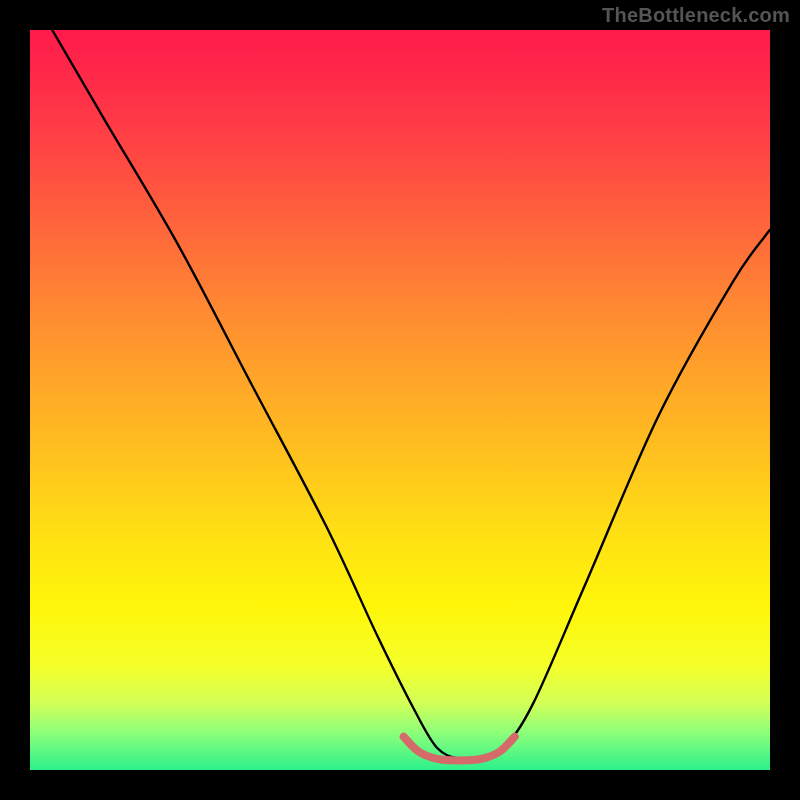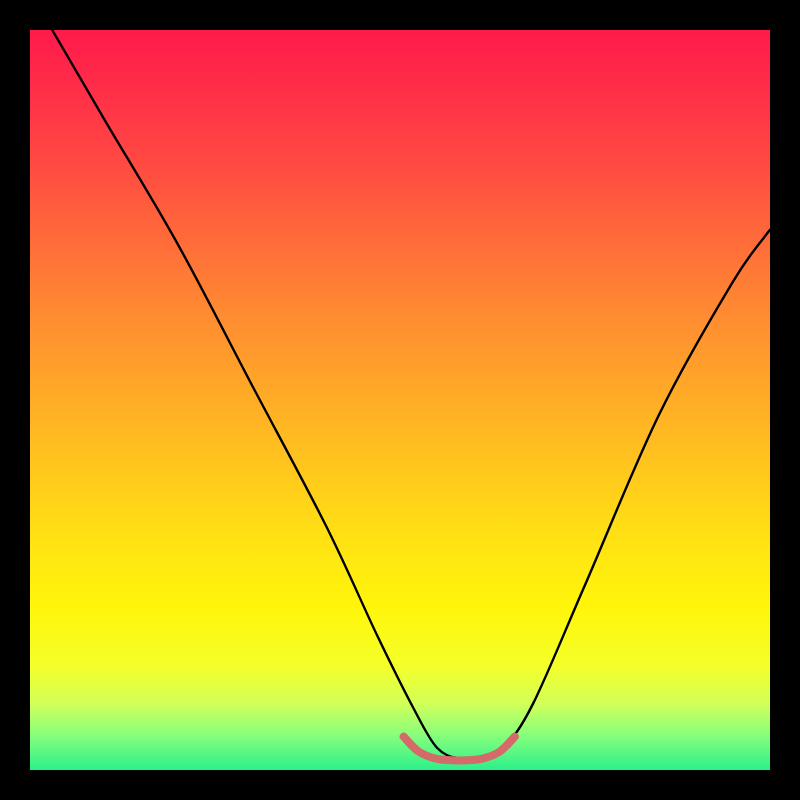--- a/index.html
+++ b/index.html
@@ -56,20 +56,21 @@
   }
   svg.curve {
     position: absolute;
     inset: 0;
   }
 </style>
 </head>
 <body>
 
 <div class="frame">
+  <div class="watermark">TheBottleneck.com</div>
 
   <div class="plot-area">
     <div class="gradient"></div>
     <svg class="curve" viewBox="0 0 740 740" preserveAspectRatio="none">
       <path id="main-curve" fill="none" stroke="#000" stroke-width="2.4" stroke-linejoin="round" stroke-linecap="round" d="M 22.20 0.00 C 30.83 14.80, 53.03 53.03, 74.00 88.80 C 94.97 124.57, 123.33 170.20, 148.00 214.60 C 172.67 259.00, 197.33 308.33, 222.00 355.20 C 246.67 402.07, 275.03 453.87, 296.00 495.80 C 316.97 537.73, 333.00 575.97, 347.80 606.80 C 362.60 637.63, 374.93 662.30, 384.80 680.80 C 394.67 699.30, 399.60 709.78, 407.00 717.80 C 414.40 725.82, 421.80 727.05, 429.20 728.90 C 436.60 730.75, 444.00 730.75, 451.40 728.90 C 458.80 727.05, 464.97 727.05, 473.60 717.80 C 482.23 708.55, 489.63 700.53, 503.20 673.40 C 516.77 646.27, 534.03 603.10, 555.00 555.00 C 575.97 506.90, 604.33 435.37, 629.00 384.80 C 653.67 334.23, 684.50 282.43, 703.00 251.60 C 721.50 220.77, 733.83 208.43, 740.00 199.80"></path>
       <path id="accent-curve" fill="none" stroke="#d56a6a" stroke-width="8" stroke-linecap="round" stroke-linejoin="round" d="M 373.70 706.70 C 376.17 709.17, 382.95 717.80, 388.50 721.50 C 394.05 725.20, 400.22 727.42, 407.00 728.90 C 413.78 730.38, 421.80 730.38, 429.20 730.38 C 436.60 730.38, 444.62 730.38, 451.40 728.90 C 458.18 727.42, 464.35 725.20, 469.90 721.50 C 475.45 717.80, 482.23 709.17, 484.70 706.70"></path>
     </svg>
   </div>
 </div>
 

